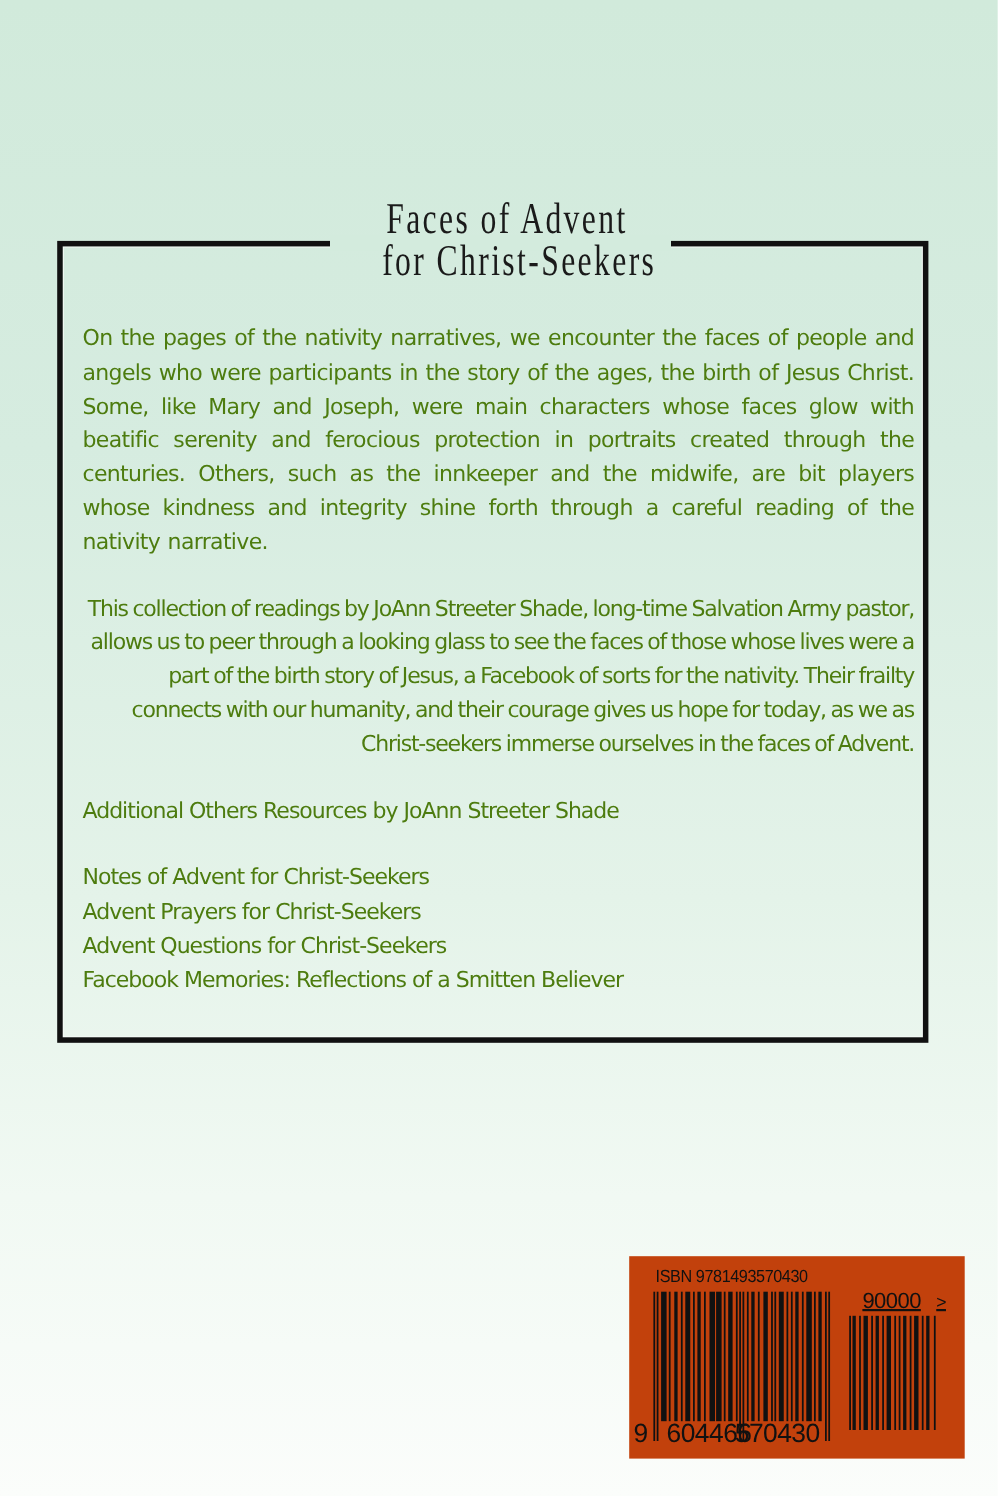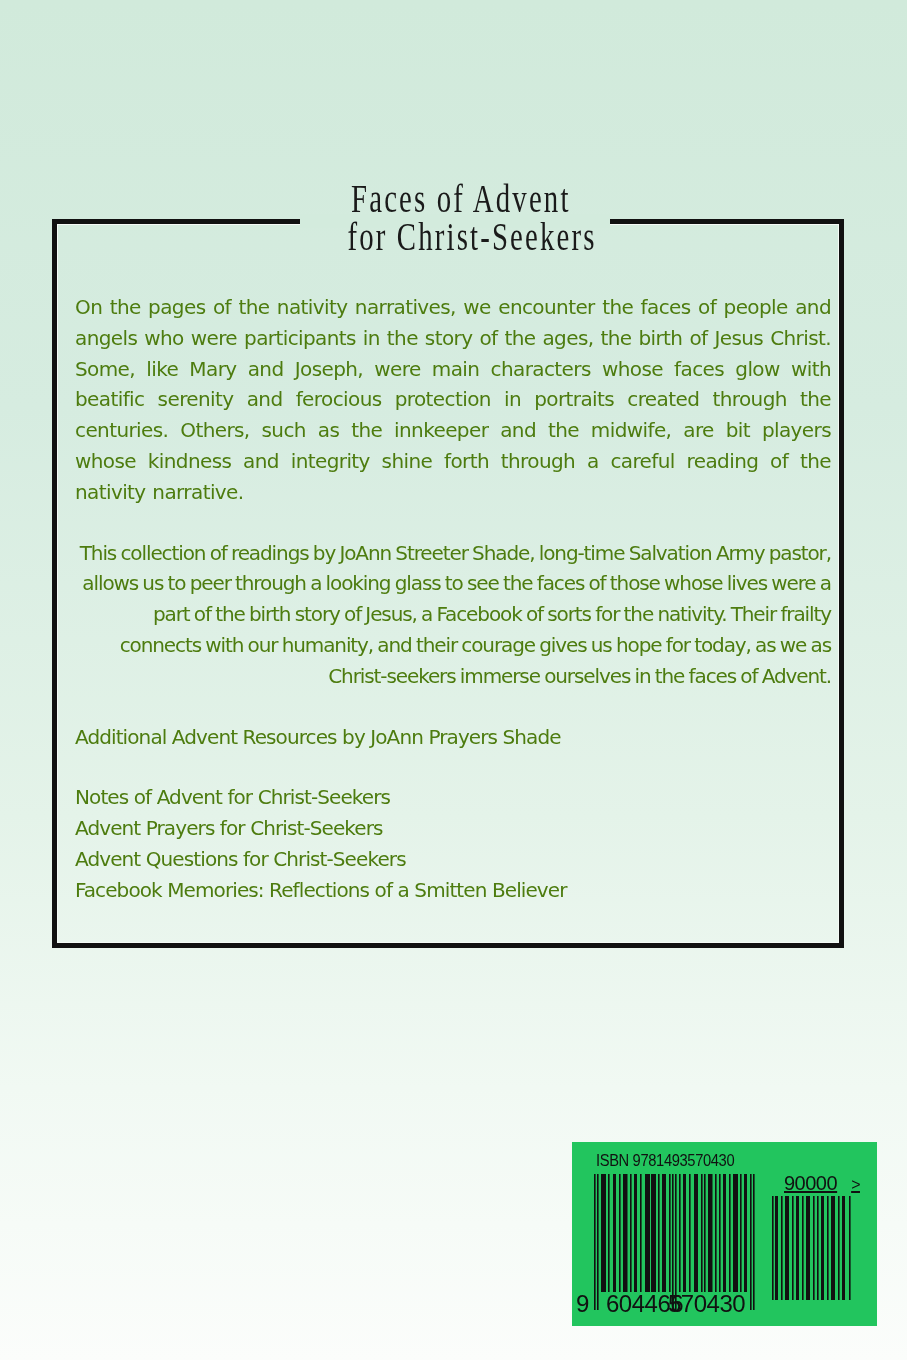--- a/index.html
+++ b/index.html
@@ -89,21 +89,21 @@
     .resources-list li {
       margin: 0;
       padding: 0;
     }
     .barcode-box {
       position: absolute;
       left: 572px;
       top: 1142px;
       width: 305px;
       height: 184px;
-      background: #22c55e;
+      background: #c2410c;
     }
     .isbn-label {
       position: absolute;
       left: 24px;
       top: 10px;
       font-family: "Liberation Sans", sans-serif;
       font-size: 16px;
       color: #111;
       letter-spacing: -0.4px;
       transform: scaleX(0.92);
@@ -162,21 +162,21 @@
 <div class="frame"></div>
 
 <div class="title-block">
   <span class="title-line">Faces of Advent</span>
   <span class="title-line">for Christ-Seekers</span>
 </div>
 
 <div class="content">
   <p class="para p1">On the pages of the nativity narratives, we encounter the faces of people and angels who were participants in the story of the ages, the birth of Jesus Christ. Some, like Mary and Joseph, were main characters whose faces glow with beatific serenity and ferocious protection in portraits created through the centuries. Others, such as the innkeeper and the midwife, are bit players whose kindness and integrity shine forth through a careful reading of the nativity narrative.</p>
   <p class="para p2">This collection of readings by JoAnn Streeter Shade, long-time Salvation Army pastor, allows us to peer through a looking glass to see the faces of those whose lives were a part of the birth story of Jesus, a Facebook of sorts for the nativity. Their frailty connects with our humanity, and their courage gives us hope for today, as we as Christ-seekers immerse ourselves in the faces of Advent.</p>
-  <div class="resources-heading">Additional Advent Resources by JoAnn Prayers Shade</div>
+  <div class="resources-heading">Additional Others Resources by JoAnn Streeter Shade</div>
   <ul class="resources-list">
     <li>Notes of Advent for Christ-Seekers</li>
     <li>Advent Prayers for Christ-Seekers</li>
     <li>Advent Questions for Christ-Seekers</li>
     <li>Facebook Memories: Reflections of a Smitten Believer</li>
   </ul>
 </div>
 
 <div class="barcode-box">
   <div class="isbn-label">ISBN 9781493570430</div>

